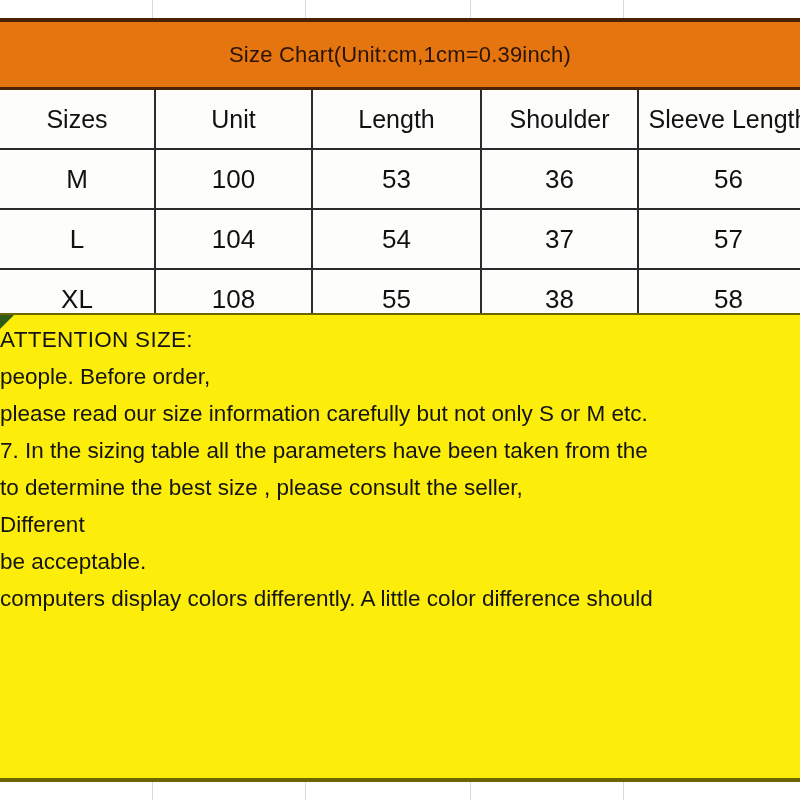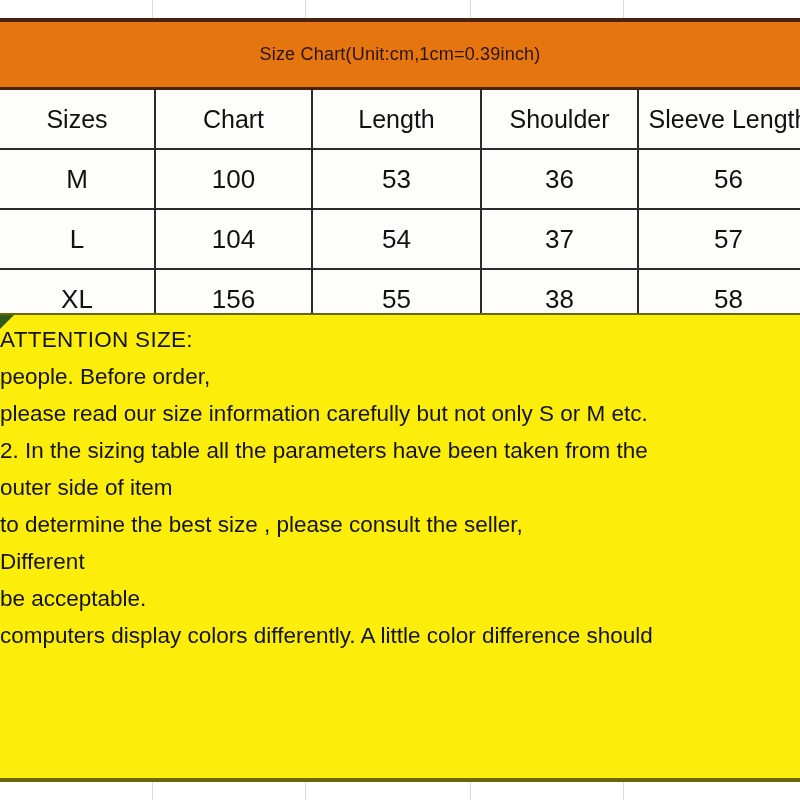--- a/index.html
+++ b/index.html
@@ -48,21 +48,21 @@
     height: 72px;
     background: #e5750f;
     border-top: 4px solid #4a2209;
     border-bottom: 3px solid #4a2209;
     box-sizing: border-box;
     display: flex;
     align-items: center;
     justify-content: center;
   }
   .banner-title {
-    font-size: 18px;
+    font-size: 22px;
     color: #2a1408;
     letter-spacing: 0.2px;
     white-space: nowrap;
   }
 
   
   .size-table {
     position: absolute;
     left: 0; top: 90px;
     width: 800px;
@@ -146,55 +146,54 @@
   </div>
 
   <div class="banner">
     <div class="banner-title">Size Chart(Unit:cm,1cm=0.39inch)</div>
   </div>
 
   <table class="size-table">
     <tbody>
       <tr class="hdr">
         <td class="col-sizes">Sizes</td>
-        <td class="col-bust">Chart</td>
+        <td class="col-bust">Unit</td>
         <td class="col-length">Length</td>
         <td class="col-shoulder">Shoulder</td>
         <td class="col-sleeve sleeve-hdr">Sleeve Length</td>
       </tr>
       <tr class="row">
         <td>M</td>
         <td>100</td>
         <td>53</td>
         <td>36</td>
         <td>56</td>
       </tr>
       <tr class="row">
         <td>L</td>
         <td>104</td>
         <td>54</td>
         <td>37</td>
         <td>57</td>
       </tr>
       <tr class="row">
         <td>XL</td>
-        <td>156</td>
+        <td>108</td>
         <td>55</td>
         <td>38</td>
         <td>58</td>
       </tr>
     </tbody>
   </table>
 
   <div class="attention">
     <div class="attn-line heading">ATTENTION SIZE:</div>
     <div class="attn-line">people. Before order,</div>
     <div class="attn-line">please read our size information carefully but not only S or M etc.</div>
-    <div class="attn-line">2. In the sizing table all the parameters have been taken from the</div>
-    <div class="attn-line">outer side of item</div>
+    <div class="attn-line">7. In the sizing table all the parameters have been taken from the</div>
     <div class="attn-line">to determine the best size , please consult the seller,</div>
     <div class="attn-line">Different</div>
     <div class="attn-line">be acceptable.</div>
     <div class="attn-line">computers display colors differently. A little color difference should</div>
   </div>
 
   <div class="strip-bottom">
     <div class="gridline" style="left:152px"></div>
     <div class="gridline" style="left:305px"></div>
     <div class="gridline" style="left:470px"></div>

